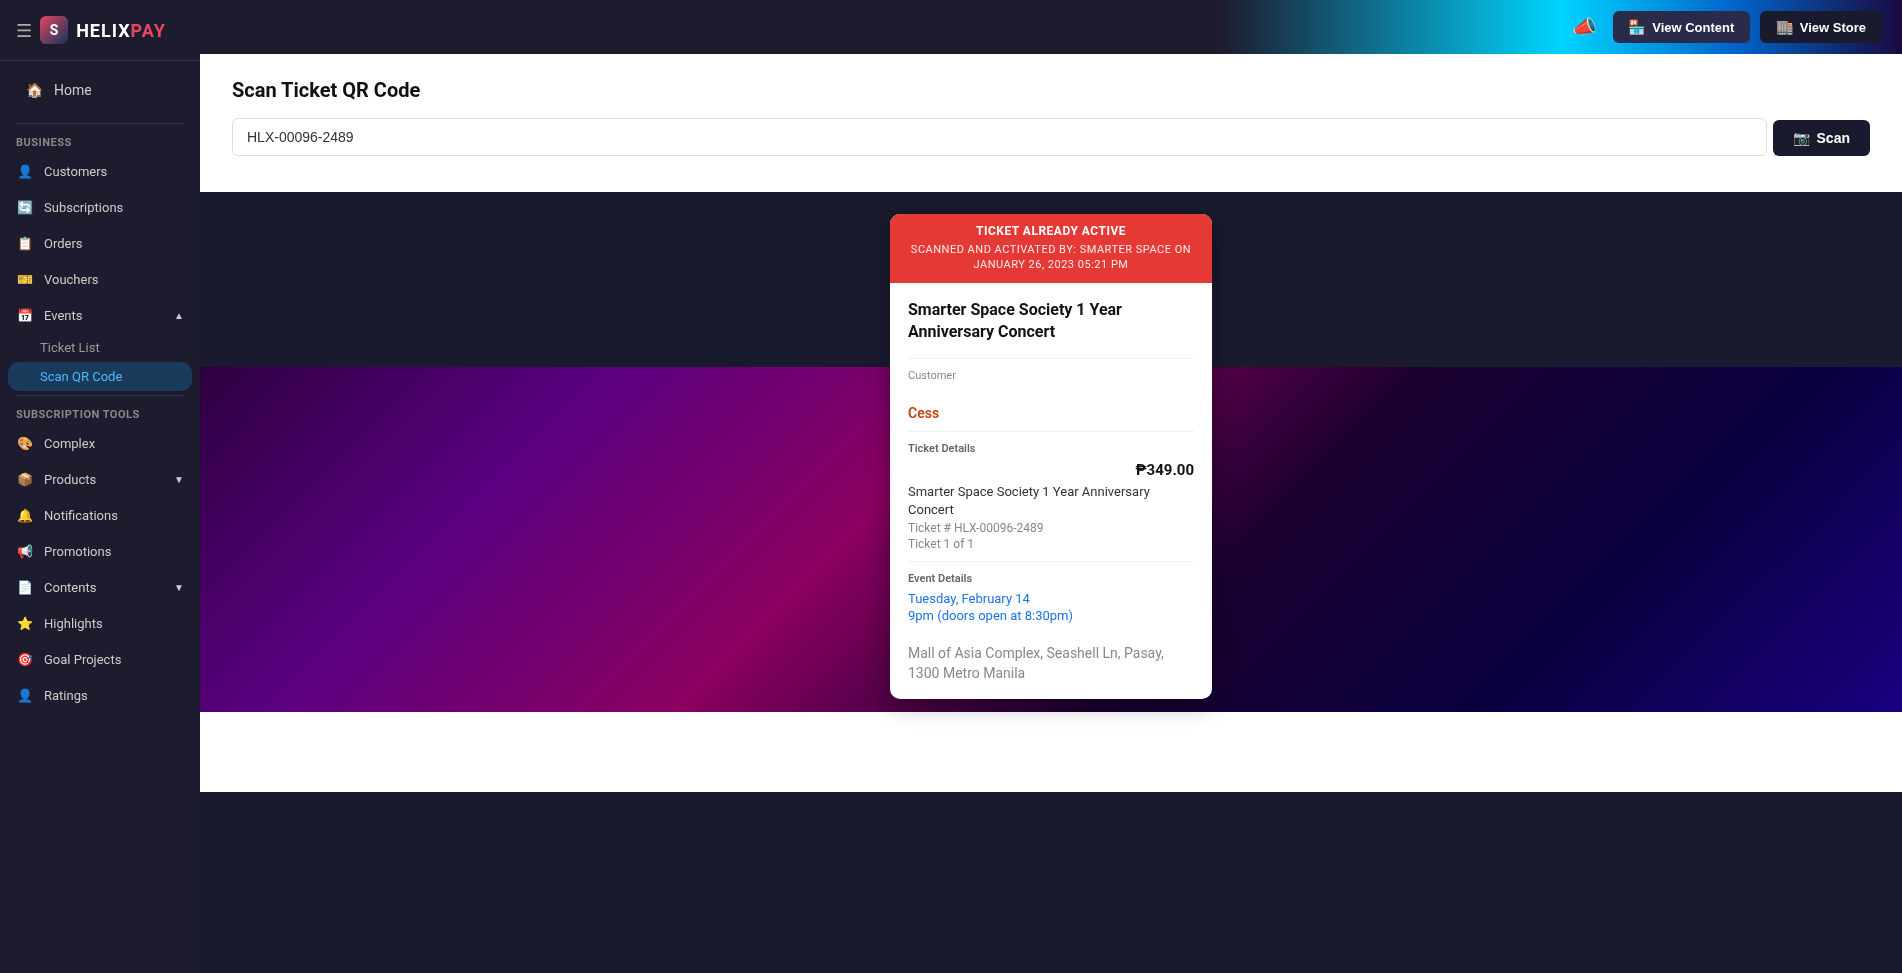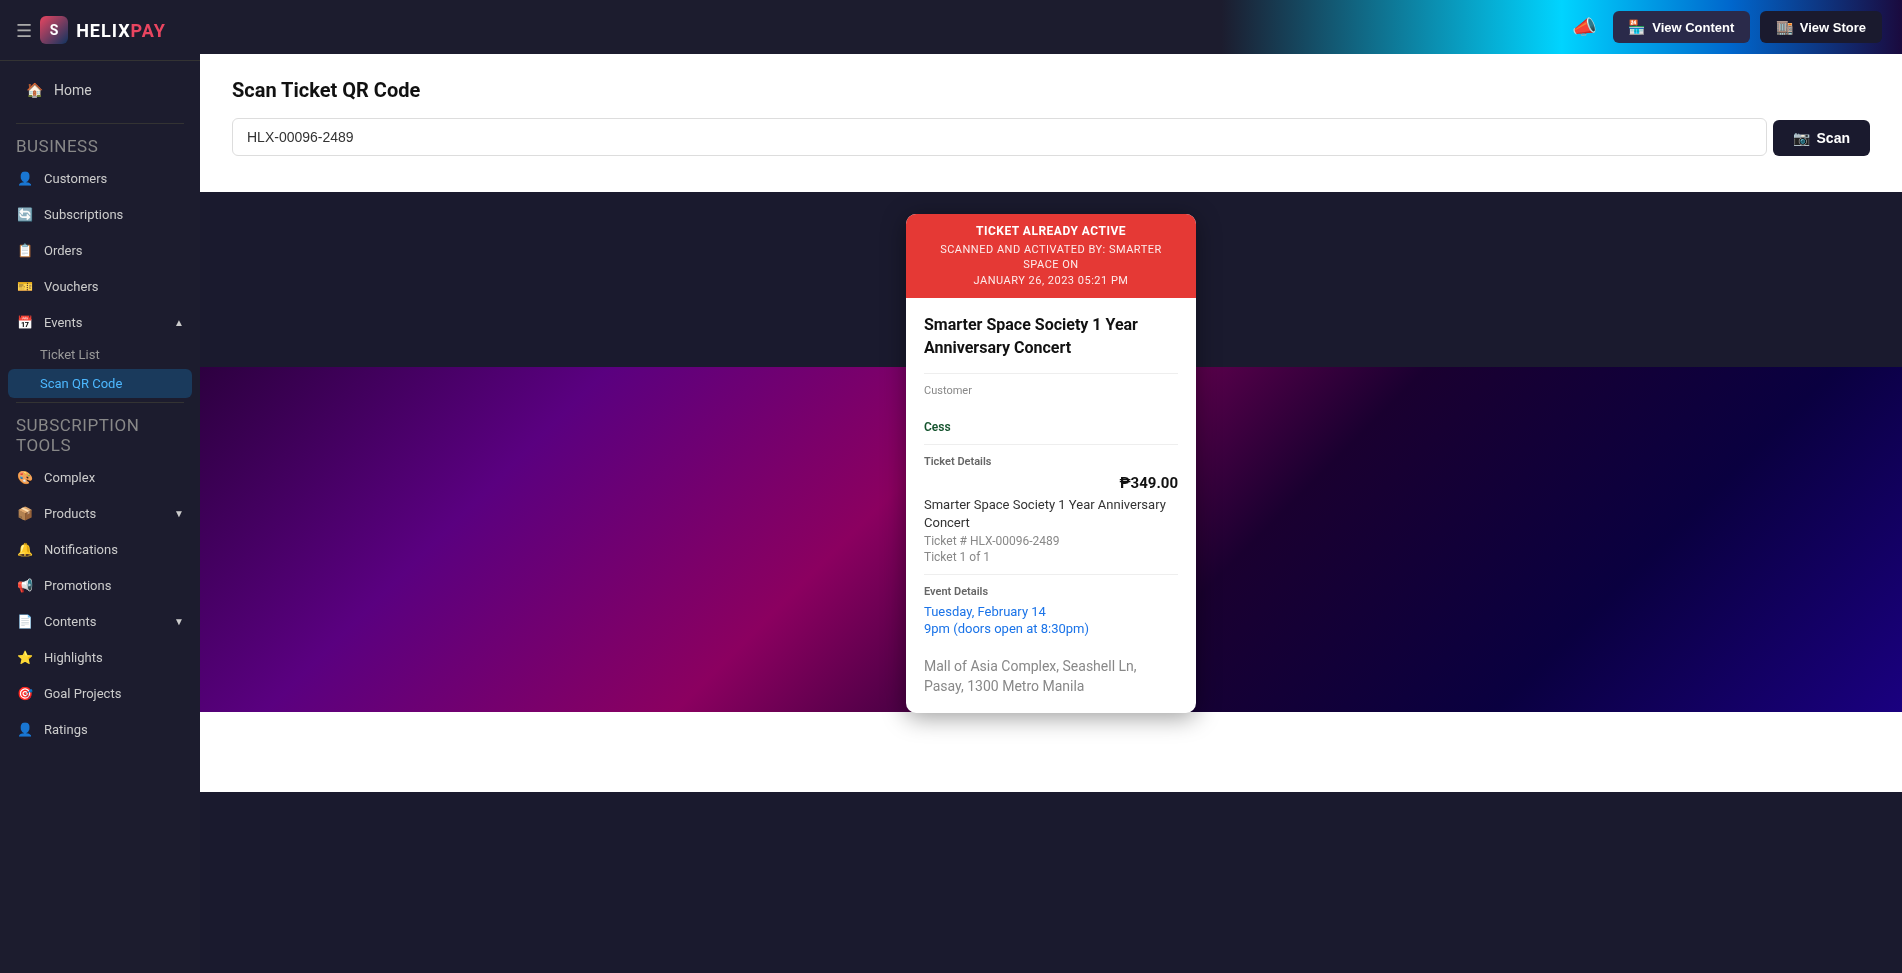--- a/index.html
+++ b/index.html
@@ -38,40 +38,40 @@
       padding: 12px 16px;
     }
     .sidebar-home-item {
       display: flex; align-items: center; gap: 10px;
       padding: 8px 10px; border-radius: 6px;
       color: #ccc; cursor: pointer; font-size: 14px;
     }
 
     .sidebar-section-label {
       padding: 8px 16px 4px;
-      font-size: 17px; font-weight: 400; color: #888;
+      font-size: 11px; font-weight: 700; color: #888;
       text-transform: uppercase; letter-spacing: 0.5px;
     }
     .sidebar-divider { border: none; border-top: 1px solid #333; margin: 4px 16px; }
 
     .sidebar-item {
       display: flex; align-items: center; gap: 10px;
       padding: 9px 16px; cursor: pointer;
       color: #ccc; font-size: 13px; position: relative;
     }
     .sidebar-item .chevron { margin-left: auto; font-size: 10px; }
 
     .sidebar-sub-item {
       display: flex; align-items: flex-start;
       padding: 7px 16px 7px 40px; cursor: pointer;
       color: #999; font-size: 13px;
     }
     .sidebar-sub-item.active {
       background: #1a3a5c; color: #4db8ff;
-      border-radius: 6px; margin: 0 8px;
+      border-radius: 11px; margin: 0 8px;
       padding-left: 32px;
     }
 
     .sidebar-icon { width: 18px; height: 18px; display: inline-flex; align-items: center; justify-content: center; flex-shrink: 0; }
 
     
     .main-content {
       flex: 1;
       display: flex;
       flex-direction: column;
@@ -171,21 +171,21 @@
       justify-content: center;
       padding-top: 10px;
     }
 
     
     .ticket-card {
       position: relative;
       z-index: 3;
       background: #fff;
       border-radius: 10px;
-      width: 290px;
+      width: 322px;
       overflow: hidden;
       box-shadow: 0 4px 24px rgba(0,0,0,0.4);
       margin-top: 12px;
     }
     .ticket-status-bar {
       background: #e53935;
       color: #fff;
       text-align: center;
       padding: 10px 16px;
       font-size: 12px; font-weight: 700;
@@ -208,21 +208,21 @@
       line-height: 1.4;
     }
     .ticket-divider {
       border: none; border-top: 1px solid #eee;
       margin: 10px 0;
     }
     .ticket-label {
       font-size: 11px; color: #888; margin-bottom: 2px;
     }
     .ticket-value {
-      font-size: 12px; font-weight: 600; color: #14532d;
+      font-size: 14px; font-weight: 600; color: #c2410c;
       margin-bottom: 10px;
       margin-top: 23px;
     }
     .ticket-price {
       font-size: 15px; font-weight: 700; color: #111;
       margin-bottom: 4px;
       text-align: right;
     }
     .ticket-detail-line {
       font-size: 13px; color: #333;

